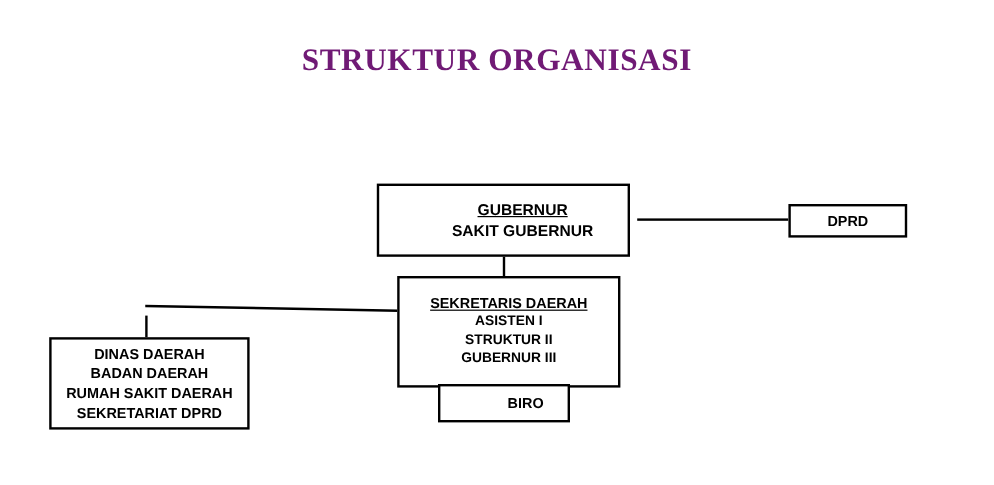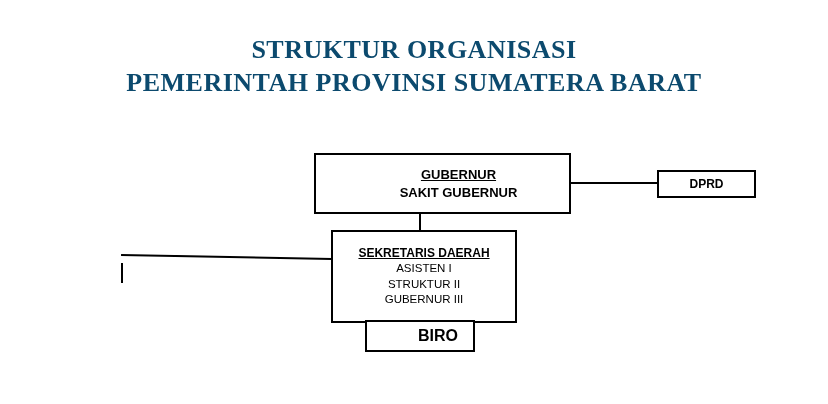--- a/index.html
+++ b/index.html
@@ -22,21 +22,21 @@
   .title-block {
     position: absolute;
     left: 0;
     top: 34px;
     width: 828px;
     text-align: center;
     font-family: "Liberation Serif", "DejaVu Serif", serif;
     font-weight: bold;
     font-size: 26px;
     letter-spacing: 0.5px;
-    color: #0c4a6e;
+    color: #701a75;
     line-height: 1.25;
   }
   .title-line { display: block; white-space: nowrap; }
 
   
   .node {
     position: absolute;
     box-sizing: border-box;
     border: 2px solid #000000;
     background: #ffffff;
@@ -51,44 +51,44 @@
   .node .ln {
     display: block;
     white-space: nowrap;
     line-height: 1.35;
   }
   .ln.head {
     font-weight: bold;
     text-decoration: underline;
   }
   .ln.strong { font-weight: bold; }
-  .ln.plain  { font-weight: normal; }
+  .ln.plain  { font-weight: bold; }
 
   
   #node-gubernur {
-    left: 314px; top: 153px; width: 257px; height: 61px;
+    left: 314px; top: 153px; width: 211px; height: 61px;
     font-size: 13px;
     padding-left: 32px;
   }
   #node-dprd {
     left: 657px; top: 170px; width: 99px; height: 28px;
     font-size: 12px;
   }
   #node-sekretaris {
     left: 331px; top: 230px; width: 186px; height: 93px;
     font-size: 11.5px;
   }
   #node-sekretaris .ln.head { font-size: 12px; }
   #node-dinas {
     left: 41px; top: 281px; width: 167px; height: 77px;
     font-size: 12px;
   }
   #node-biro {
     left: 365px; top: 320px; width: 110px; height: 32px;
-    font-size: 16px;
+    font-size: 12px;
     padding-left: 36px;
   }
 
   
   .link {
     position: absolute;
     background: #000000;
     z-index: 1;
   }
   .link.h { height: 2px; }
@@ -109,21 +109,20 @@
   }
   #link-sek-dinas-v { left: 121px; top: 263px; height: 20px; }
 </style>
 </head>
 <body>
 
 <div id="canvas">
 
   <div class="title-block">
     <span class="title-line">STRUKTUR ORGANISASI</span>
-    <span class="title-line">PEMERINTAH PROVINSI SUMATERA BARAT</span>
   </div>
 
   <div class="link h" id="link-gub-dprd"></div>
   <div class="link v" id="link-gub-sek"></div>
   <div class="link v" id="link-sek-biro"></div>
   <div class="link h" id="link-sek-dinas-h"></div>
   <div class="link v" id="link-sek-dinas-v"></div>
 
   <div class="node" id="node-gubernur">
     <span class="ln head">GUBERNUR</span>
@@ -134,18 +133,24 @@
     <span class="ln strong">DPRD</span>
   </div>
 
   <div class="node" id="node-sekretaris">
     <span class="ln head">SEKRETARIS DAERAH</span>
     <span class="ln plain">ASISTEN I</span>
     <span class="ln plain">STRUKTUR II</span>
     <span class="ln plain">GUBERNUR III</span>
   </div>
 
+  <div class="node" id="node-dinas">
+    <span class="ln strong">DINAS DAERAH</span>
+    <span class="ln strong">BADAN DAERAH</span>
+    <span class="ln strong">RUMAH SAKIT DAERAH</span>
+    <span class="ln strong">SEKRETARIAT DPRD</span>
+  </div>
 
   <div class="node" id="node-biro">
     <span class="ln strong">BIRO</span>
   </div>
 
 </div>
 
 </body></html>

